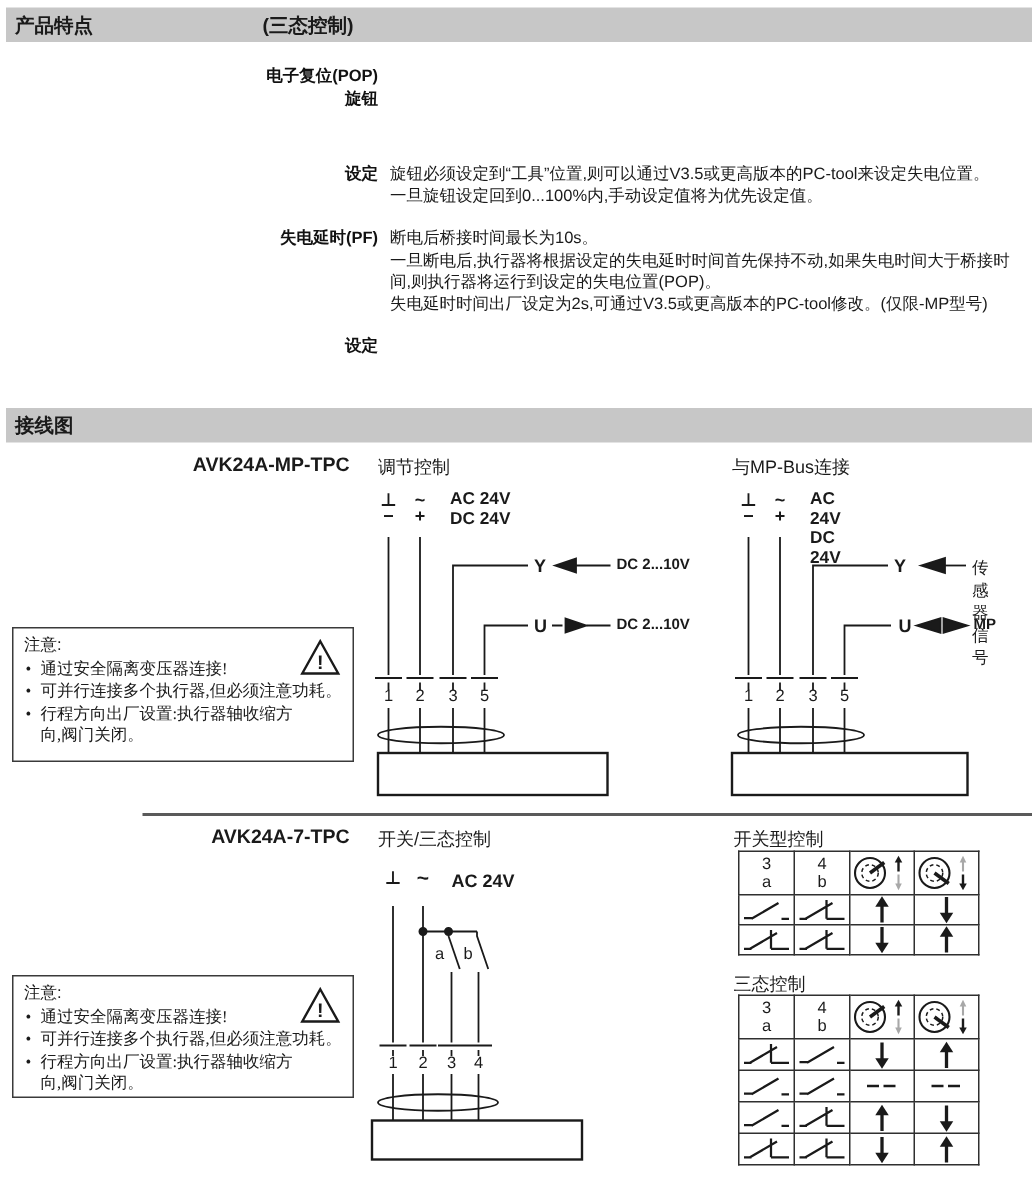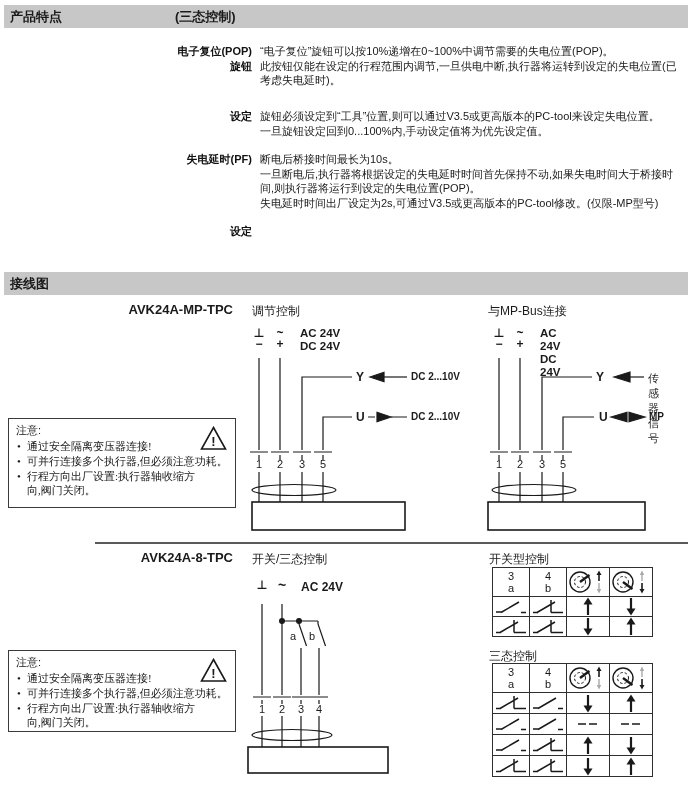--- a/index.html
+++ b/index.html
@@ -57,22 +57,20 @@
 <body>
 
 <div class="bar" style="top:5px;">
   <span class="t1">产品特点</span>
   <span class="t2">(三态控制)</span>
 </div>
 
 <div class="feat" style="top:44px;">
   <div class="lab">电子复位(POP)
 旋钮</div>
-  <div class="txt">“电子复位”旋钮可以按10%递增在0~100%中调节需要的失电位置(POP)。
-此按钮仅能在设定的行程范围内调节,一旦供电中断,执行器将运转到设定的失电位置(已考虑失电延时)。</div>
 </div>
 <div class="feat" style="top:109px;">
   <div class="lab">设定</div>
   <div class="txt">旋钮必须设定到“工具”位置,则可以通过V3.5或更高版本的PC-tool来设定失电位置。
 一旦旋钮设定回到0...100%内,手动设定值将为优先设定值。</div>
 </div>
 <div class="feat" style="top:152px;">
   <div class="lab">失电延时(PF)</div>
   <div class="txt">断电后桥接时间最长为10s。
 一旦断电后,执行器将根据设定的失电延时时间首先保持不动,如果失电时间大于桥接时间,则执行器将运行到设定的失电位置(POP)。
@@ -162,21 +160,21 @@
     <svg class="warn" width="27" height="25" viewBox="0 0 27 25">
       <polygon points="13.5,1.5 25.5,23 1.5,23" fill="#fff" stroke="#1a1a1a" stroke-width="1.6"></polygon>
       <text x="13.5" y="20" font-size="13" font-weight="bold" text-anchor="middle" fill="#1a1a1a">!</text>
     </svg>
   </div>
 </div>
 
 <div class="sep" style="top:542px;"></div>
 
 <div class="sec" style="top:548px; height:243px;">
-  <div class="model">AVK24A-8-TPC</div>
+  <div class="model">AVK24A-7-TPC</div>
   <div class="dtitle" style="left:252px;">开关/三态控制</div>
 
   <svg class="abs" style="left:0; top:0;" width="688" height="243">
     <g stroke="#1a1a1a" stroke-width="1.2" fill="none">
       <path d="M262 56 V147 M282 56 V147"></path>
       <path d="M282 73 H318"></path>
       <circle cx="282" cy="73" r="2.4" fill="#1a1a1a"></circle>
       <circle cx="299" cy="73" r="2.4" fill="#1a1a1a"></circle>
       <path d="M299 76 L306.5 98"></path>
       <path d="M318 73 V76 L325.5 98"></path>

